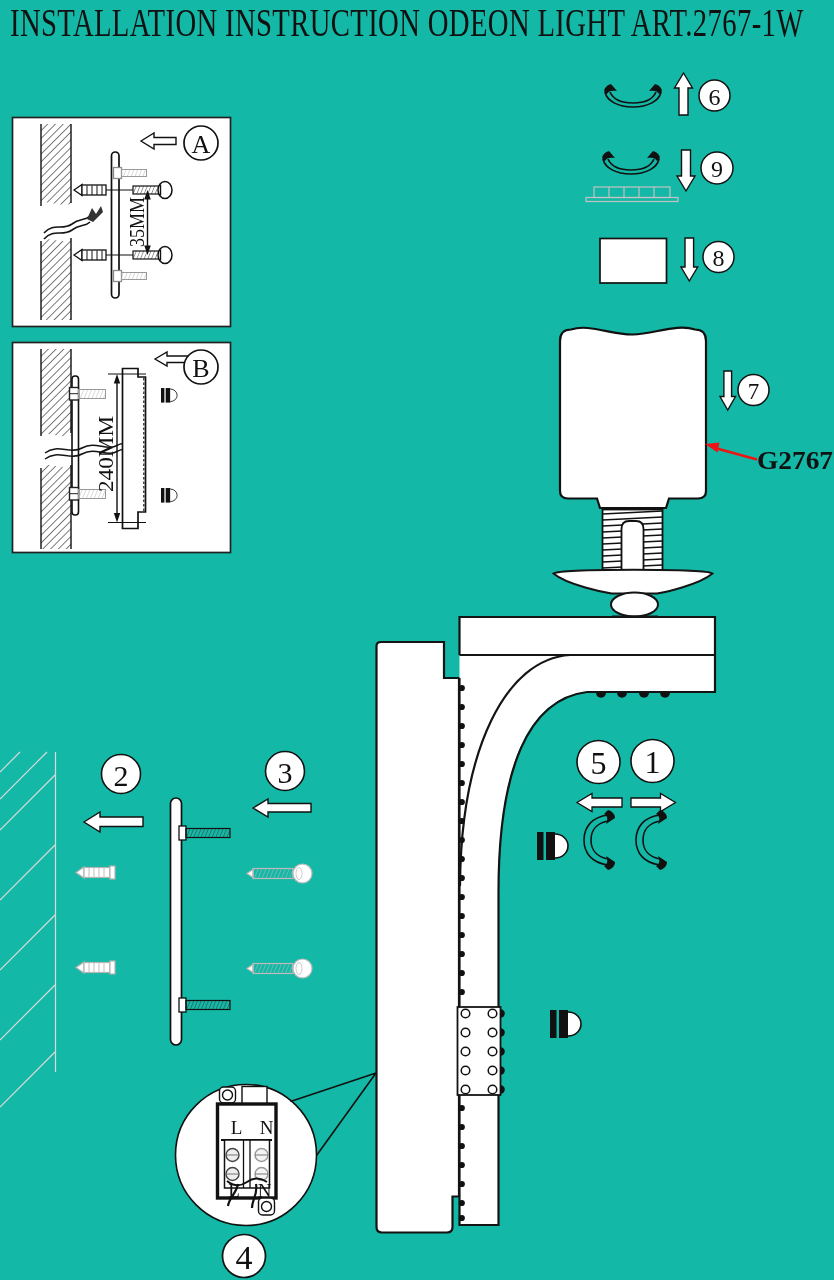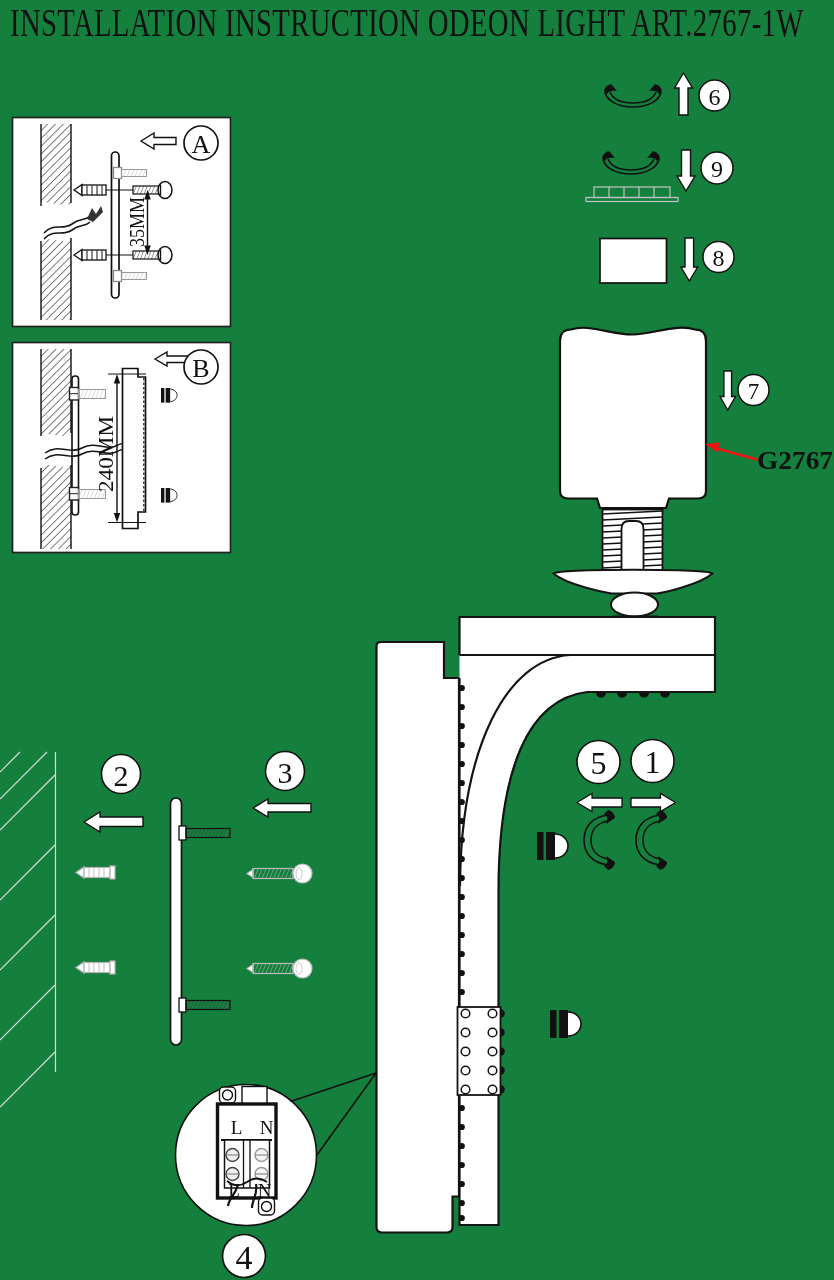--- a/index.html
+++ b/index.html
@@ -1,16 +1,16 @@
 <!DOCTYPE html>
 <html><head>
 <meta charset="utf-8">
 <style>
   html,body{margin:0;padding:0;background:#fff;}
-  .page{position:relative;width:834px;height:1280px;background:#15803d;overflow:hidden;
+  .page{position:relative;width:834px;height:1280px;background:#14b8a6;overflow:hidden;
         font-family:"Liberation Serif",serif;color:#111;}
   .title{position:absolute;left:10px;top:-2px;white-space:nowrap;font-size:41px;
          font-family:"Liberation Serif",serif;transform:scaleX(0.70);transform-origin:0 50%;
          letter-spacing:0.5px;color:#111;}
   svg{position:absolute;left:0;top:0;}
   svg text{font-family:"Liberation Serif",serif;fill:#111;}
 </style>
 </head>
 <body>
 

